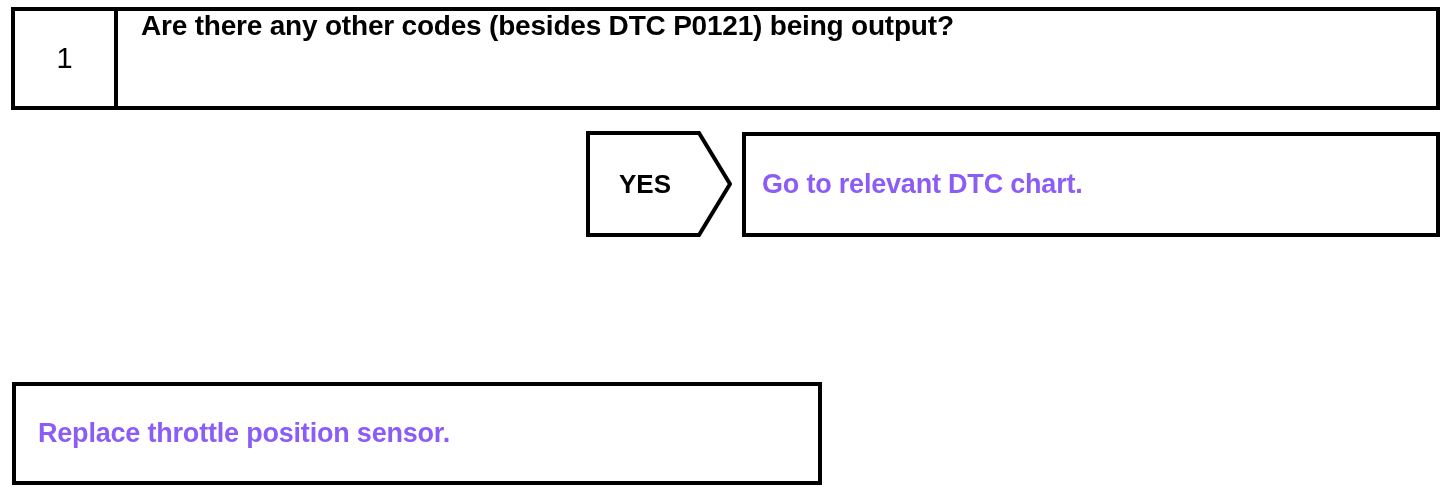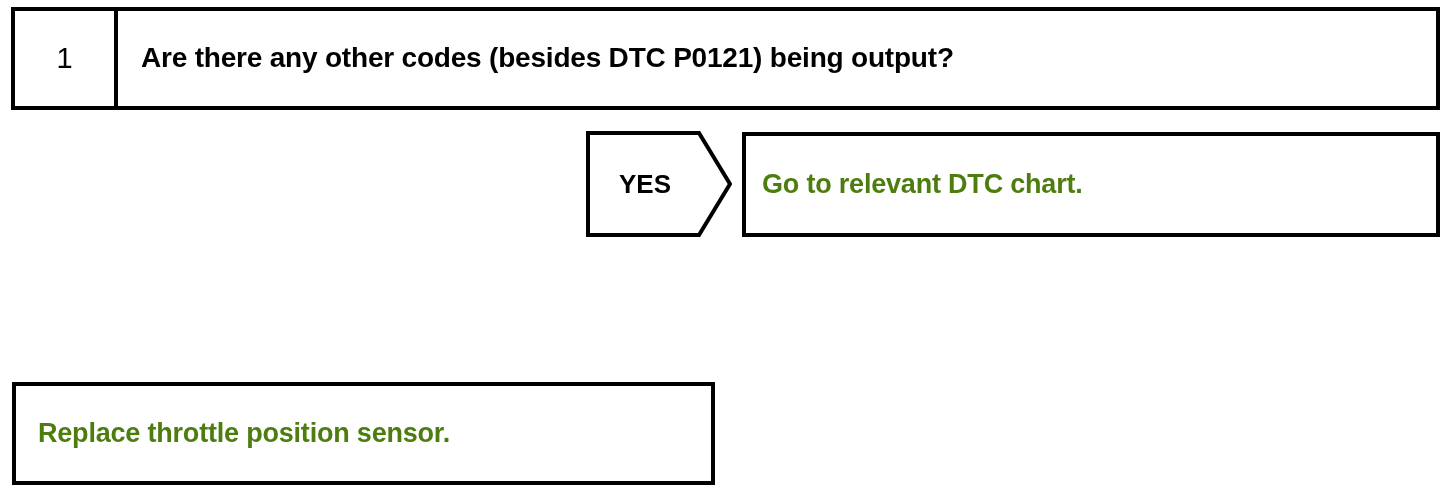--- a/index.html
+++ b/index.html
@@ -37,21 +37,20 @@
   .step-number {
     font-size: 29px;
     font-weight: 400;
     color: #000000;
     line-height: 1;
     letter-spacing: 0px;
   }
   .step-text-cell {
     flex: 1 1 auto;
     display: flex;
-    align-items: center;
     padding-left: 23px;
   }
   .step-text {
     font-size: 28px;
     font-weight: 700;
     color: #000000;
     line-height: 1.1;
     letter-spacing: -0.2px;
     white-space: nowrap;
   }
@@ -61,21 +60,21 @@
     position: absolute;
     box-sizing: border-box;
     border: 4px solid #000000;
     background: #ffffff;
     display: flex;
     align-items: center;
   }
   .result-text {
     font-size: 27px;
     font-weight: 700;
-    color: #4d7c0f;
+    color: #8b5cf6;
     line-height: 1.1;
     letter-spacing: -0.2px;
     white-space: nowrap;
   }
 
   
   .branch {
     position: absolute;
   }
   .branch svg {
@@ -113,17 +112,17 @@
       <polygon points="2,2 113,2 144,53 113,104 2,104" fill="#ffffff" stroke="#000000" stroke-width="4" stroke-linejoin="miter"></polygon>
     </svg>
     <span class="branch-label" style="left:33px; top:40px;">YES</span>
   </div>
 
   <div class="result-box" style="left:742px; top:132px; width:698px; height:105px; padding-left:16px;">
     <span class="result-text">Go to relevant DTC chart.</span>
   </div>
 
 
-  <div class="result-box" style="left:12px; top:382px; width:703px; height:103px; padding-left:22px;">
+  <div class="result-box" style="left:12px; top:382px; width:810px; height:103px; padding-left:22px;">
     <span class="result-text">Replace throttle position sensor.</span>
   </div>
 
 </div>
 
 </body></html>

